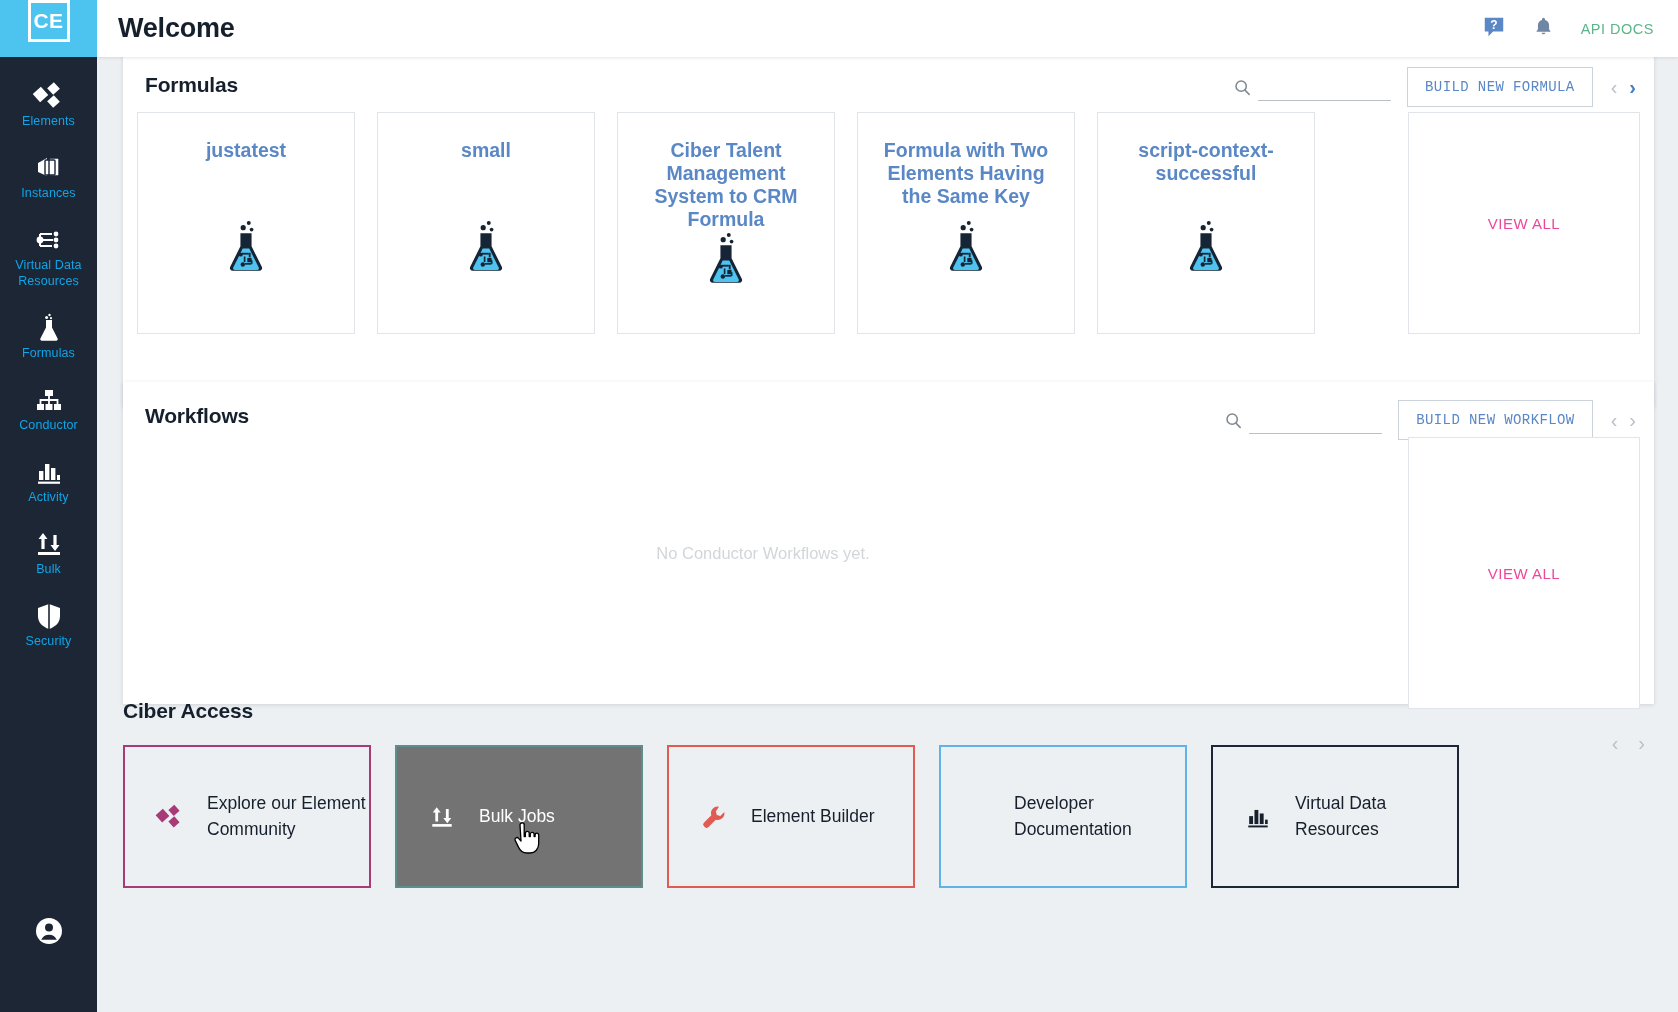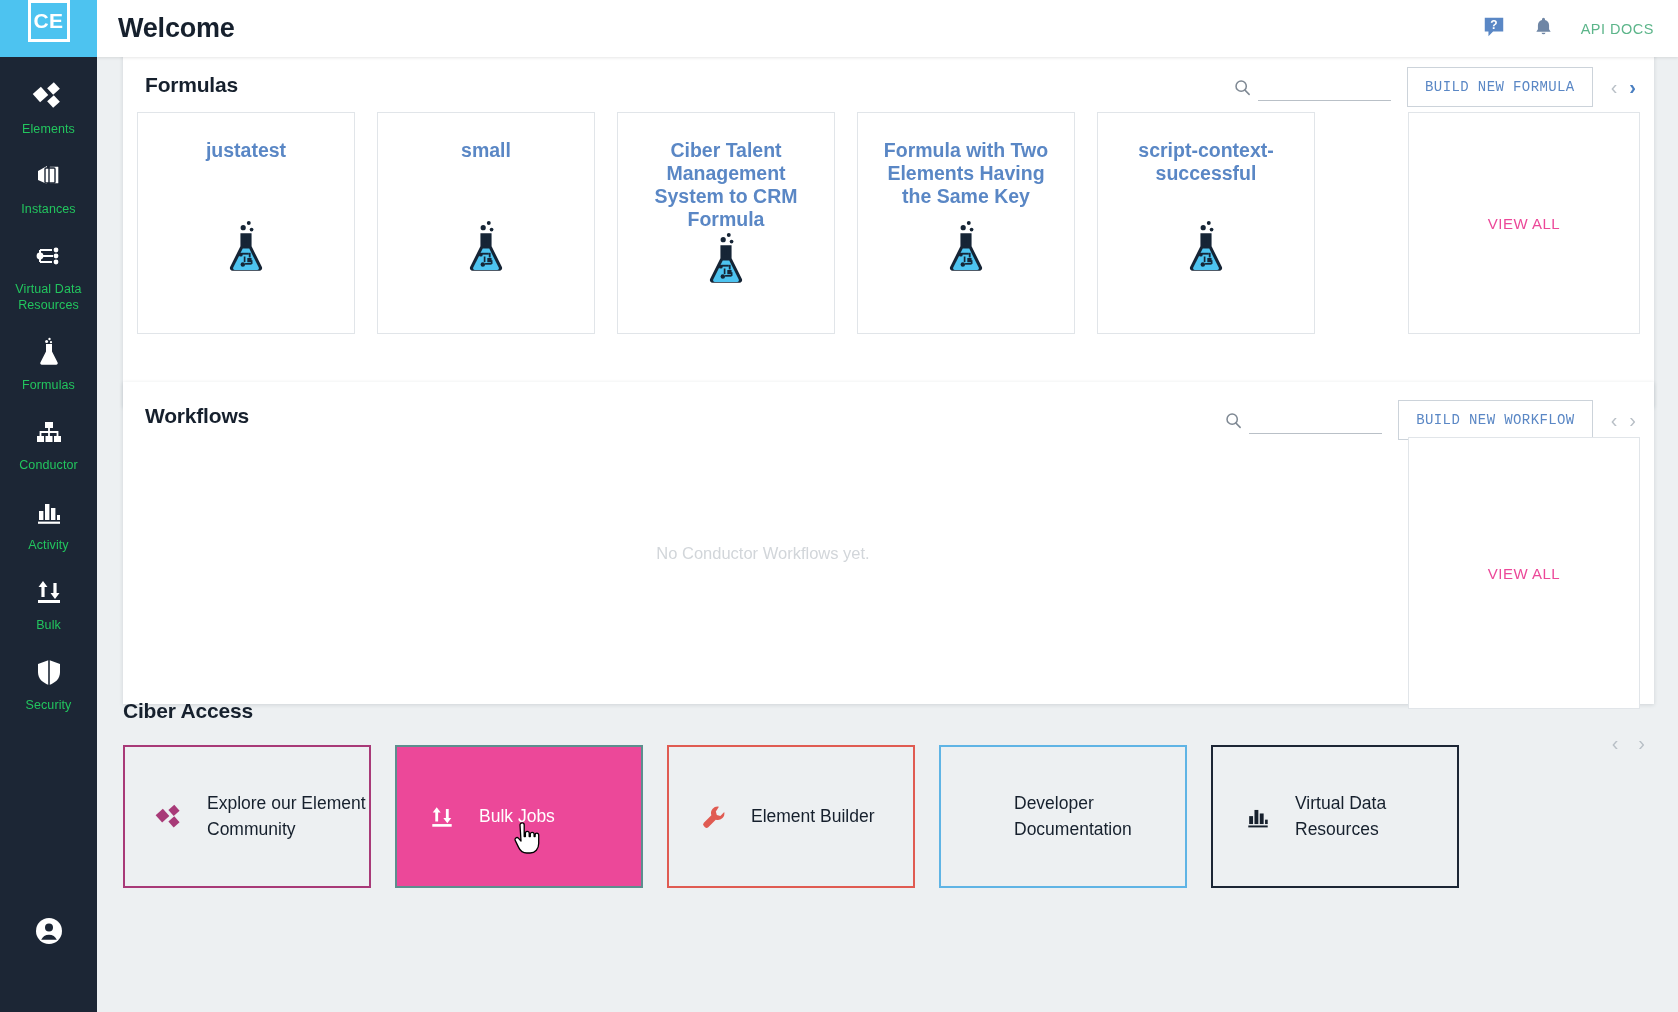--- a/index.html
+++ b/index.html
@@ -31,21 +31,21 @@
     color: #ffffff; font-size: 21px; font-weight: 700; letter-spacing: .5px;
   }
   .nav-item {
     width: 97px;
     padding-top: 22px;
     display: flex; flex-direction: column; align-items: center;
     cursor: pointer; flex: none;
   }
   .nav-icon { width: 34px; height: 34px; display: block; }
   .nav-label {
-    color: #22c55e; font-size: 12.5px; margin-top: 8px;
+    color: #0ea5e9; font-size: 12.5px; 
     text-align: center; line-height: 1.28; letter-spacing: .1px;
     width: 92px;
   }
   #nav-account {
     position: absolute; bottom: 62px; left: 0; width: 97px;
     display: flex; justify-content: center; cursor: pointer;
   }
 
   
   #topbar {
@@ -550,21 +550,21 @@
           <g fill="#a83a78">
             <rect x="3" y="10" width="11" height="11" transform="rotate(-42 8.5 15.5)"></rect>
             <rect x="17" y="5" width="9" height="9" transform="rotate(-42 21.5 9.5)"></rect>
             <rect x="17" y="18" width="9" height="9" transform="rotate(-42 21.5 22.5)"></rect>
           </g>
         </svg>
       </span>
       <span class="qcard-label">Explore our Element Community</span>
     </div>
 
-    <div class="qcard selected" style="background:#ec4899;border-color:#5d8e8e">
+    <div class="qcard selected" style="background:#737373;border-color:#5d8e8e">
       <span class="qcard-icon">
         <svg viewBox="0 0 34 34" width="30" height="30">
           <g fill="#ffffff">
             <path d="M11 6 L15.5 12 H12.6 V22 H9.4 V12 H6.5 Z"></path>
             <path d="M23 24 L18.5 18 H21.4 V8 H24.6 V18 H27.5 Z"></path>
             <rect x="6" y="25" width="22" height="3"></rect>
           </g>
         </svg>
       </span>
       <span class="qcard-label">Bulk Jobs</span>

